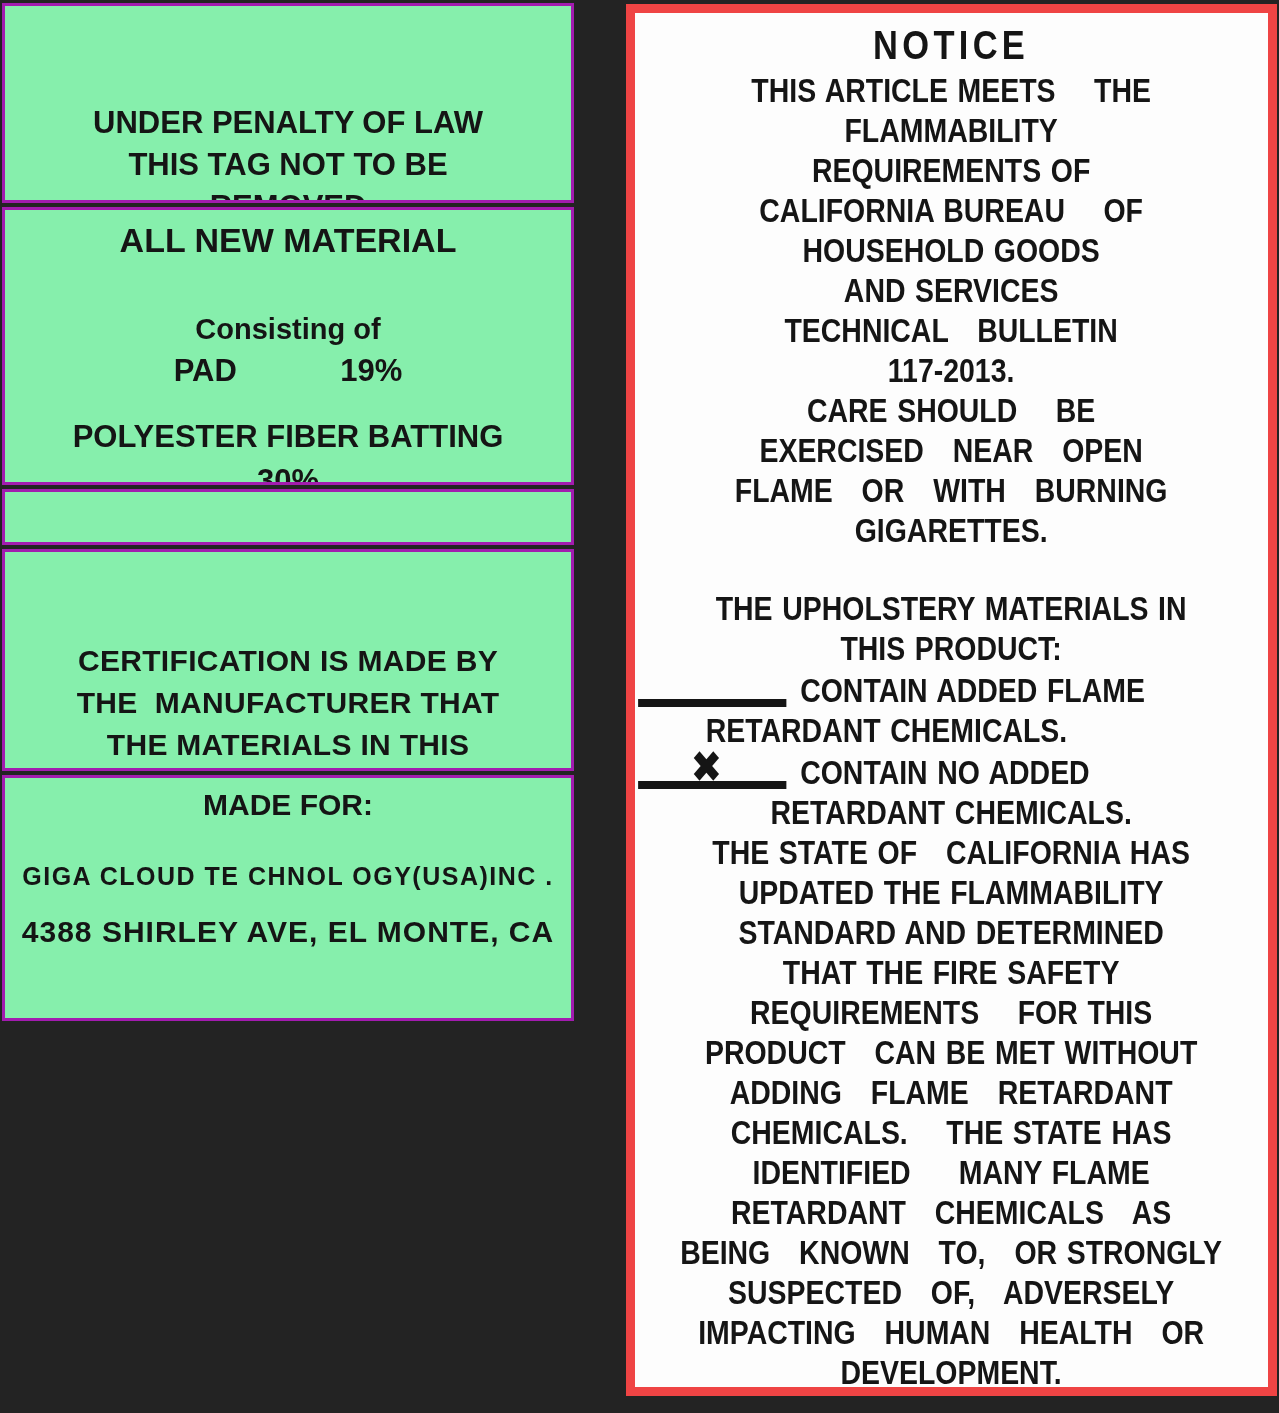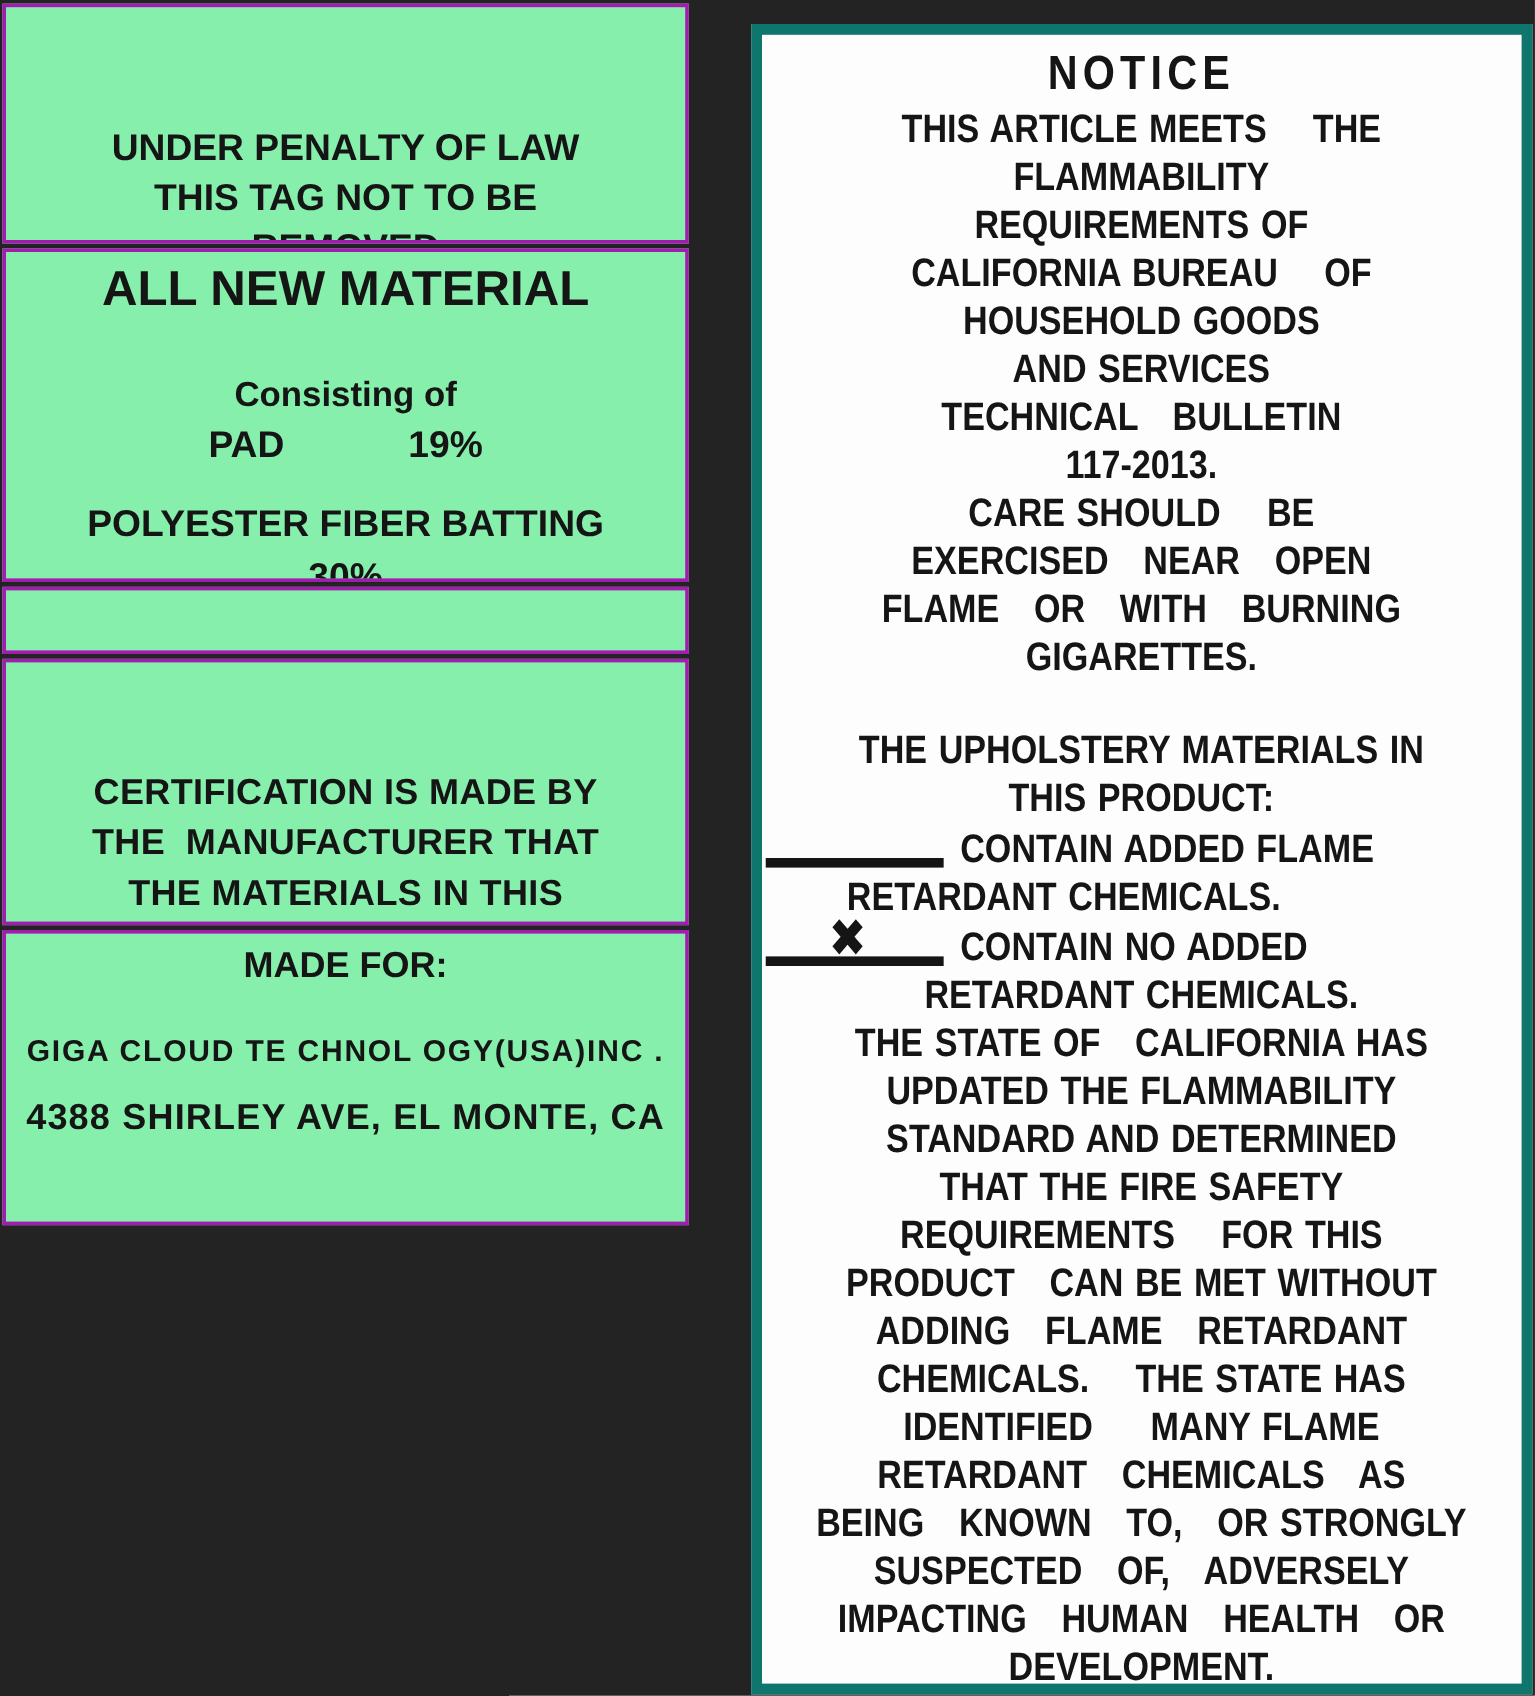--- a/index.html
+++ b/index.html
@@ -24,21 +24,21 @@
     box-sizing: border-box;
     background: #86efac;
     border: 3px solid #a21caf;
     color: #151515;
     font-weight: 700;
     text-align: center;
     overflow: hidden;
   }
   .sec-penalty { height: 200px; font-size: 31px; line-height: 42px; padding-top: 12px; white-space: pre-wrap; }
   .sec-material { height: 278px; padding-top: 8px; }
-  .s2-l1 { font-size: 41px; line-height: 44px; }
+  .s2-l1 { font-size: 34px; line-height: 44px; }
   .s2-l2 { font-size: 29px; line-height: 40px; margin-top: 47px; }
   .s2-l3 { font-size: 33px; line-height: 46px; }
   .s2-l4 { font-size: 31px; line-height: 44px; white-space: pre; }
   .s2-l5 { font-size: 31px; line-height: 44px; margin-top: 22px; }
   .s2-l6 { font-size: 31px; line-height: 44px; }
   .sec-regno { height: 56px; font-size: 33px; line-height: 42px; white-space: pre; letter-spacing: 1px; }
   .sec-cert { height: 222px; font-size: 30px; line-height: 42px; padding-top: 4px; white-space: pre-wrap; letter-spacing: 0.3px; }
   .sec-madefor { height: 246px; }
   .mf-title { font-size: 30px; margin-top: 10px; }
   .mf-company { font-size: 25px; letter-spacing: 1.5px; margin-top: 40px; white-space: pre; }
@@ -47,25 +47,25 @@
   .sec-delivery { height: 156px; text-align: left; }
   .delivery-row { padding: 20px 0 0 22px; font-size: 29px; }
   .delivery-date {
     display: inline-block; font-size: 31px; margin-left: 22px;
     padding: 0 22px 2px 22px; border-bottom: 6px solid #151515;
   }
   .made-in { text-align: center; font-size: 29px; margin-top: 42px; }
   .sec-compliance { height: 224px; font-size: 28px; line-height: 56px; padding-top: 30px; letter-spacing: 2.5px; word-spacing: 2px; white-space: pre-wrap; }
   
   .right-panel {
-    position: absolute; left: 626px; top: 20px;
+    position: absolute; left: 626px; top: 4px;
     width: 651px; height: 1392px;
     box-sizing: border-box;
     background: #fdfdfd;
-    border: 9px solid #0f766e;
+    border: 9px solid #ef4444;
     overflow: hidden;
   }
   .condense {
     width: 116%; margin-left: -8%;
     transform: scaleX(0.862); transform-origin: 50% 0;
     text-align: center;
     color: #151515; font-weight: 700;
     padding-top: 6px;
   }
   .notice-title { font-size: 40px; line-height: 52px; letter-spacing: 5px; }

